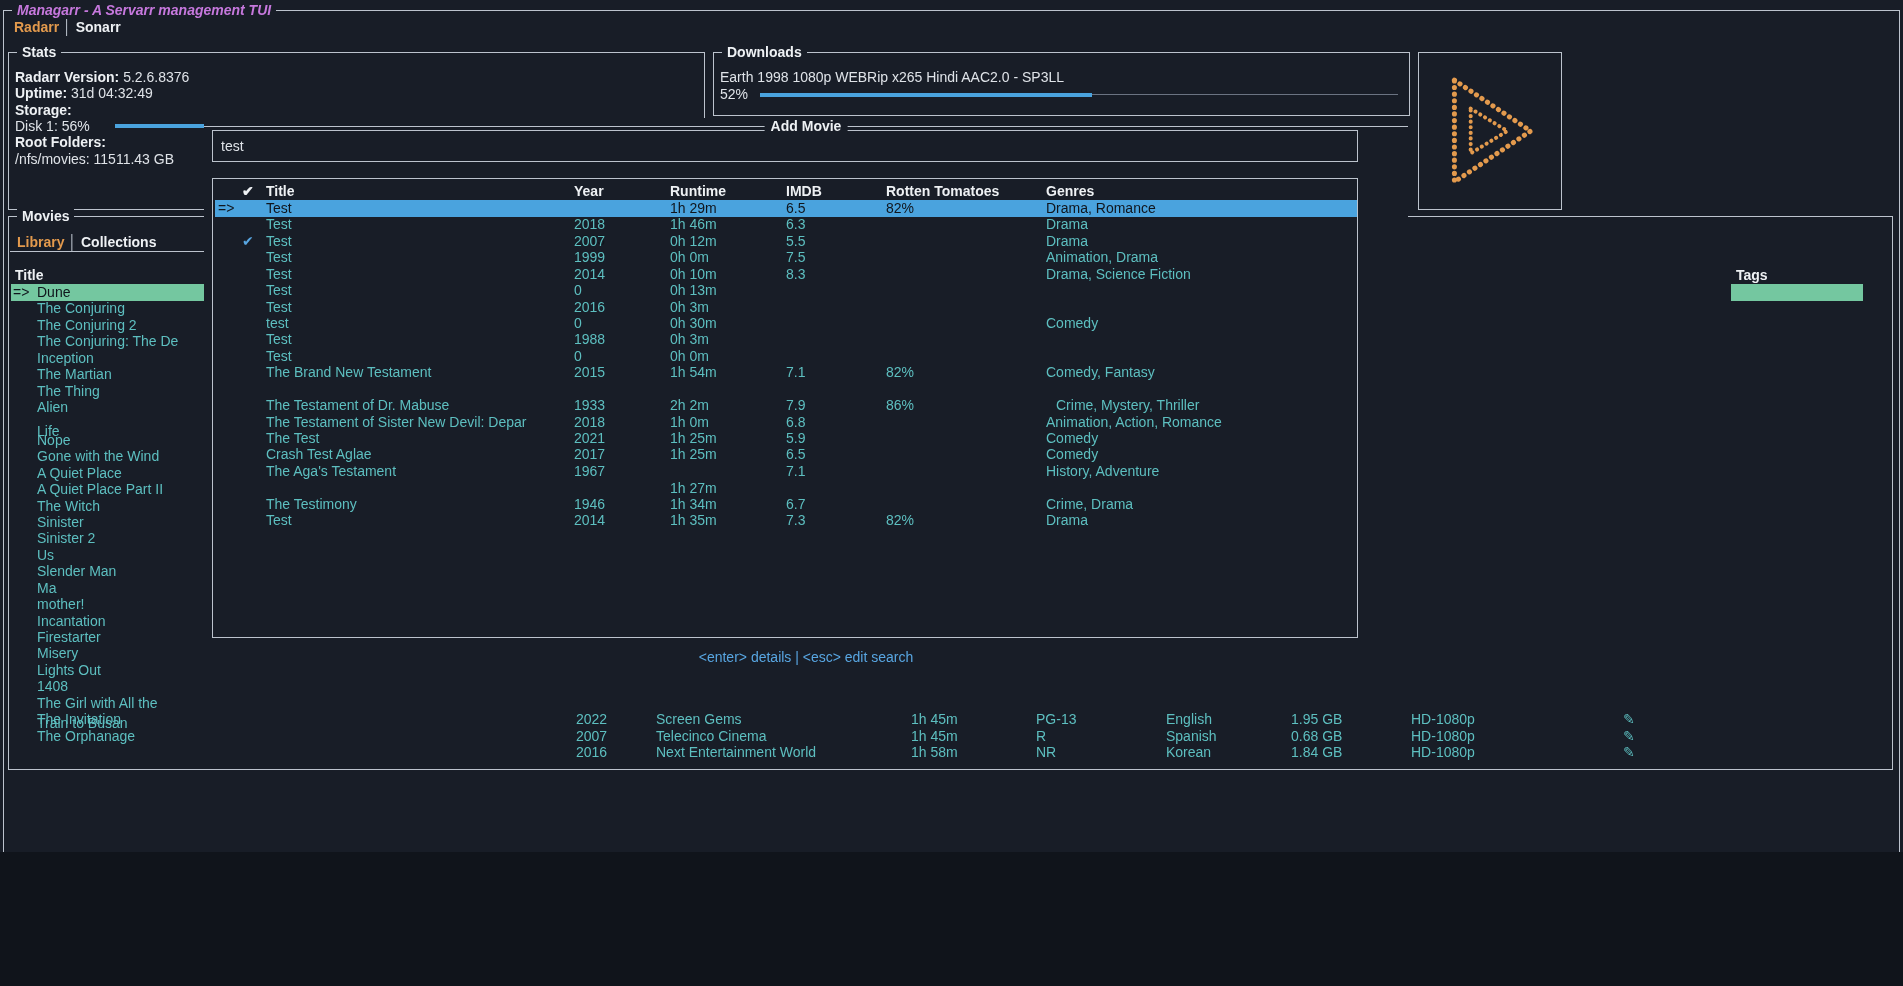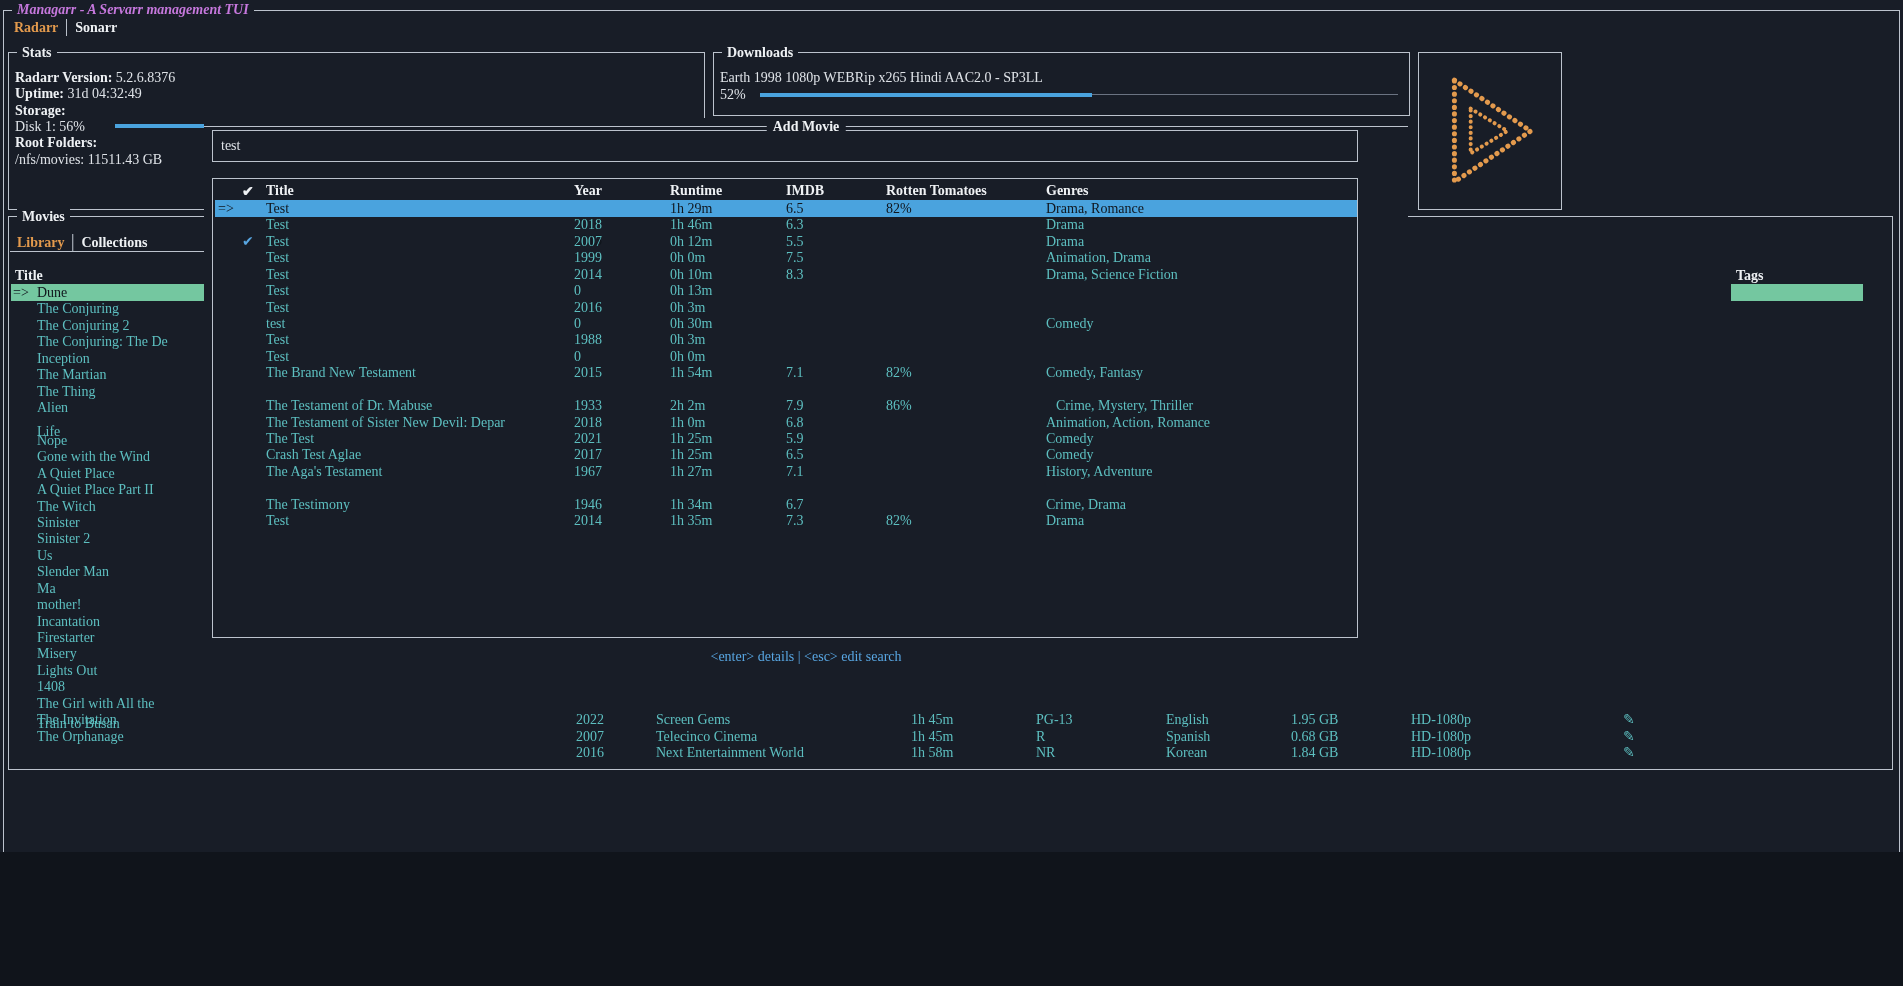--- a/index.html
+++ b/index.html
@@ -1,18 +1,18 @@
 <!DOCTYPE html>
 <html style="--bg: #181d27; --border: #bcc3cd; --magenta: #c678dd; --orange: #e39a4d; --blue: #58a6e2; --white: #dfe3e8; --header: #eef1f4; --teal: #5dbfc0; --green: #74c7a0; --sel-blue: #4aa3de; --sel-text: #10151c; --track: #6b7382;"><head>
 <meta charset="utf-8">
 <style>
   *{box-sizing:border-box}
   html,body{margin:0;padding:0;background:#10141b}
   .screen{position:relative;width:1903px;height:852px;background:var(--bg,#181d27);
-          font-family:Liberation Serif, serif;font-size:14px;color:var(--white,#dfe3e8);overflow:hidden}
+          font-family:Liberation Sans, sans-serif;font-size:14px;color:var(--white,#dfe3e8);overflow:hidden}
   .frame{position:absolute;border:1px solid var(--border,#bcc3cd)}
   .hline{position:absolute;height:1px;background:var(--border,#bcc3cd)}
   .panel-title{position:absolute;top:-9px;left:8px;background:var(--bg,#181d27);padding:0 5px;
                font-weight:bold;color:var(--header,#eef1f4);line-height:17px;white-space:pre}
   .txt{position:absolute;height:17px;line-height:17px;white-space:pre}
   .lbl{font-weight:bold;color:var(--header,#eef1f4)}
   .blue{color:var(--blue,#58a6e2)}
   .orange{color:var(--orange,#e39a4d);font-weight:bold}
   .whitebold{color:var(--header,#eef1f4);font-weight:bold}
   .sep{color:var(--border,#bcc3cd)}
@@ -304,21 +304,21 @@
             <span class="cell title-cell" style="left: 51px;">Crash Test Aglae</span>
             <span class="cell" style="left: 359px;">2017</span>
             <span class="cell" style="left: 455px;">1h 25m</span>
             <span class="cell" style="left: 571px;">6.5</span>
             <span class="cell" style="left: 671px;"></span>
             <span class="cell" style="left: 831px;">Comedy</span>
           </div>
           <div class="am-row" style="top: 283.88px;">
             <span class="cell title-cell" style="left: 51px;">The Aga's Testament</span>
             <span class="cell" style="left: 359px;">1967</span>
-            <span class="cell" style="left: 455px;">1h 27m</span>
+            <span class="cell" style="left: 455px; margin-top: 17px;">1h 27m</span>
             <span class="cell" style="left: 571px;">7.1</span>
             <span class="cell" style="left: 671px;"></span>
             <span class="cell" style="left: 831px;">History, Adventure</span>
           </div>
           <div class="am-row" style="top: 316.74px;">
             <span class="cell title-cell" style="left: 51px;">The Testimony</span>
             <span class="cell" style="left: 359px;">1946</span>
             <span class="cell" style="left: 455px;">1h 34m</span>
             <span class="cell" style="left: 571px;">6.7</span>
             <span class="cell" style="left: 671px;"></span>

